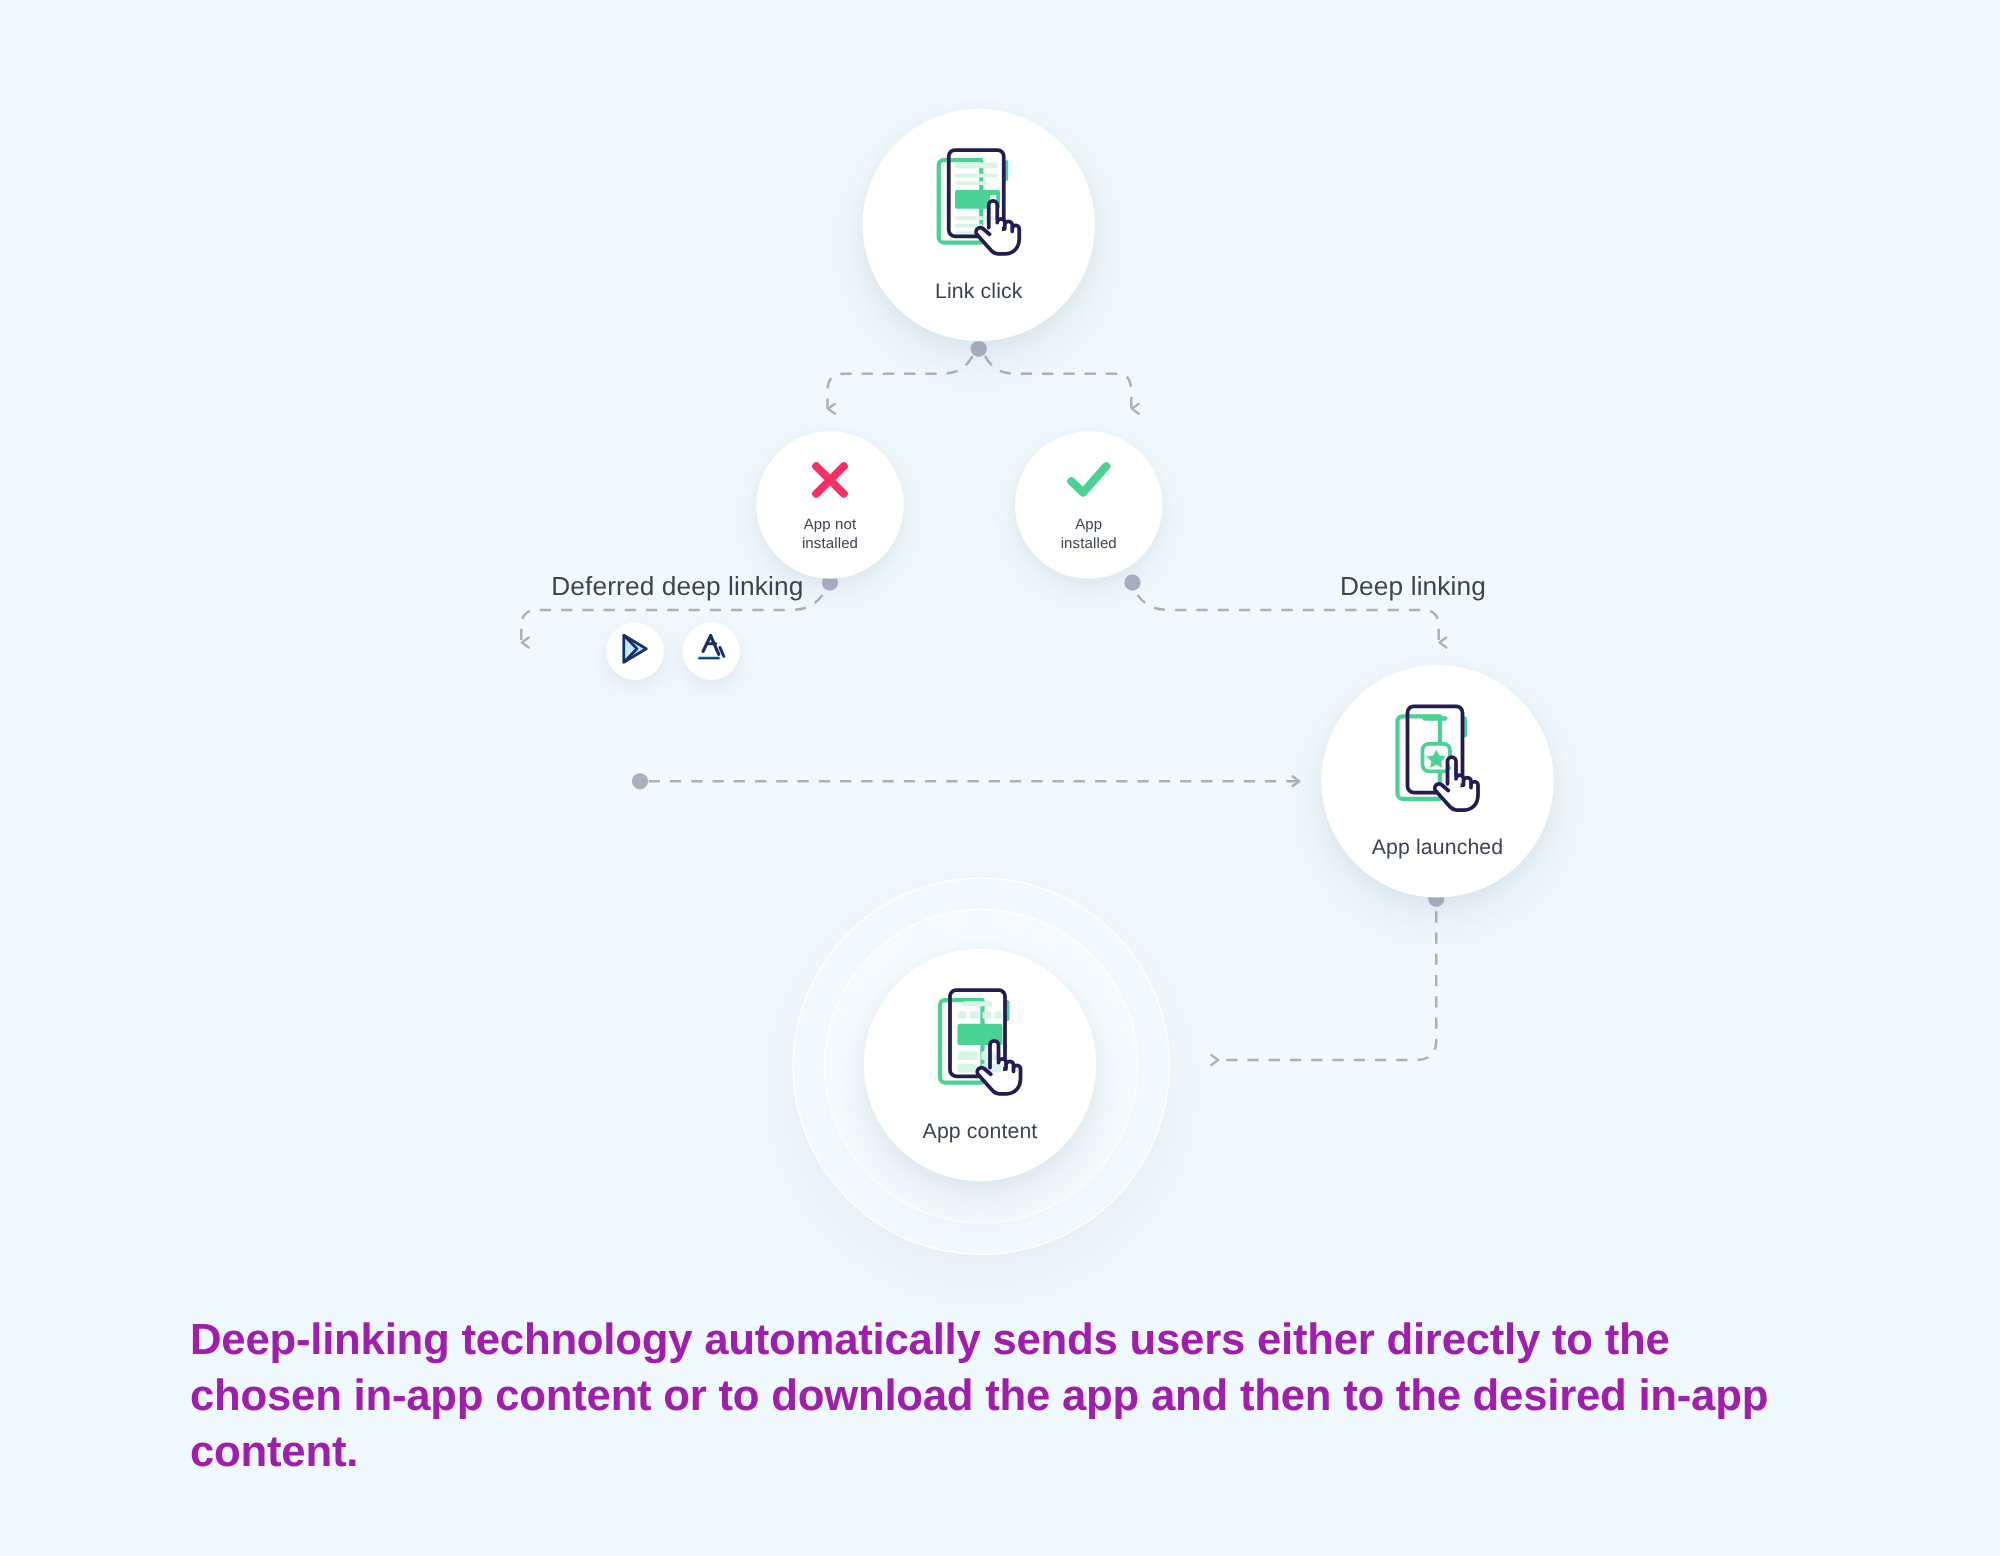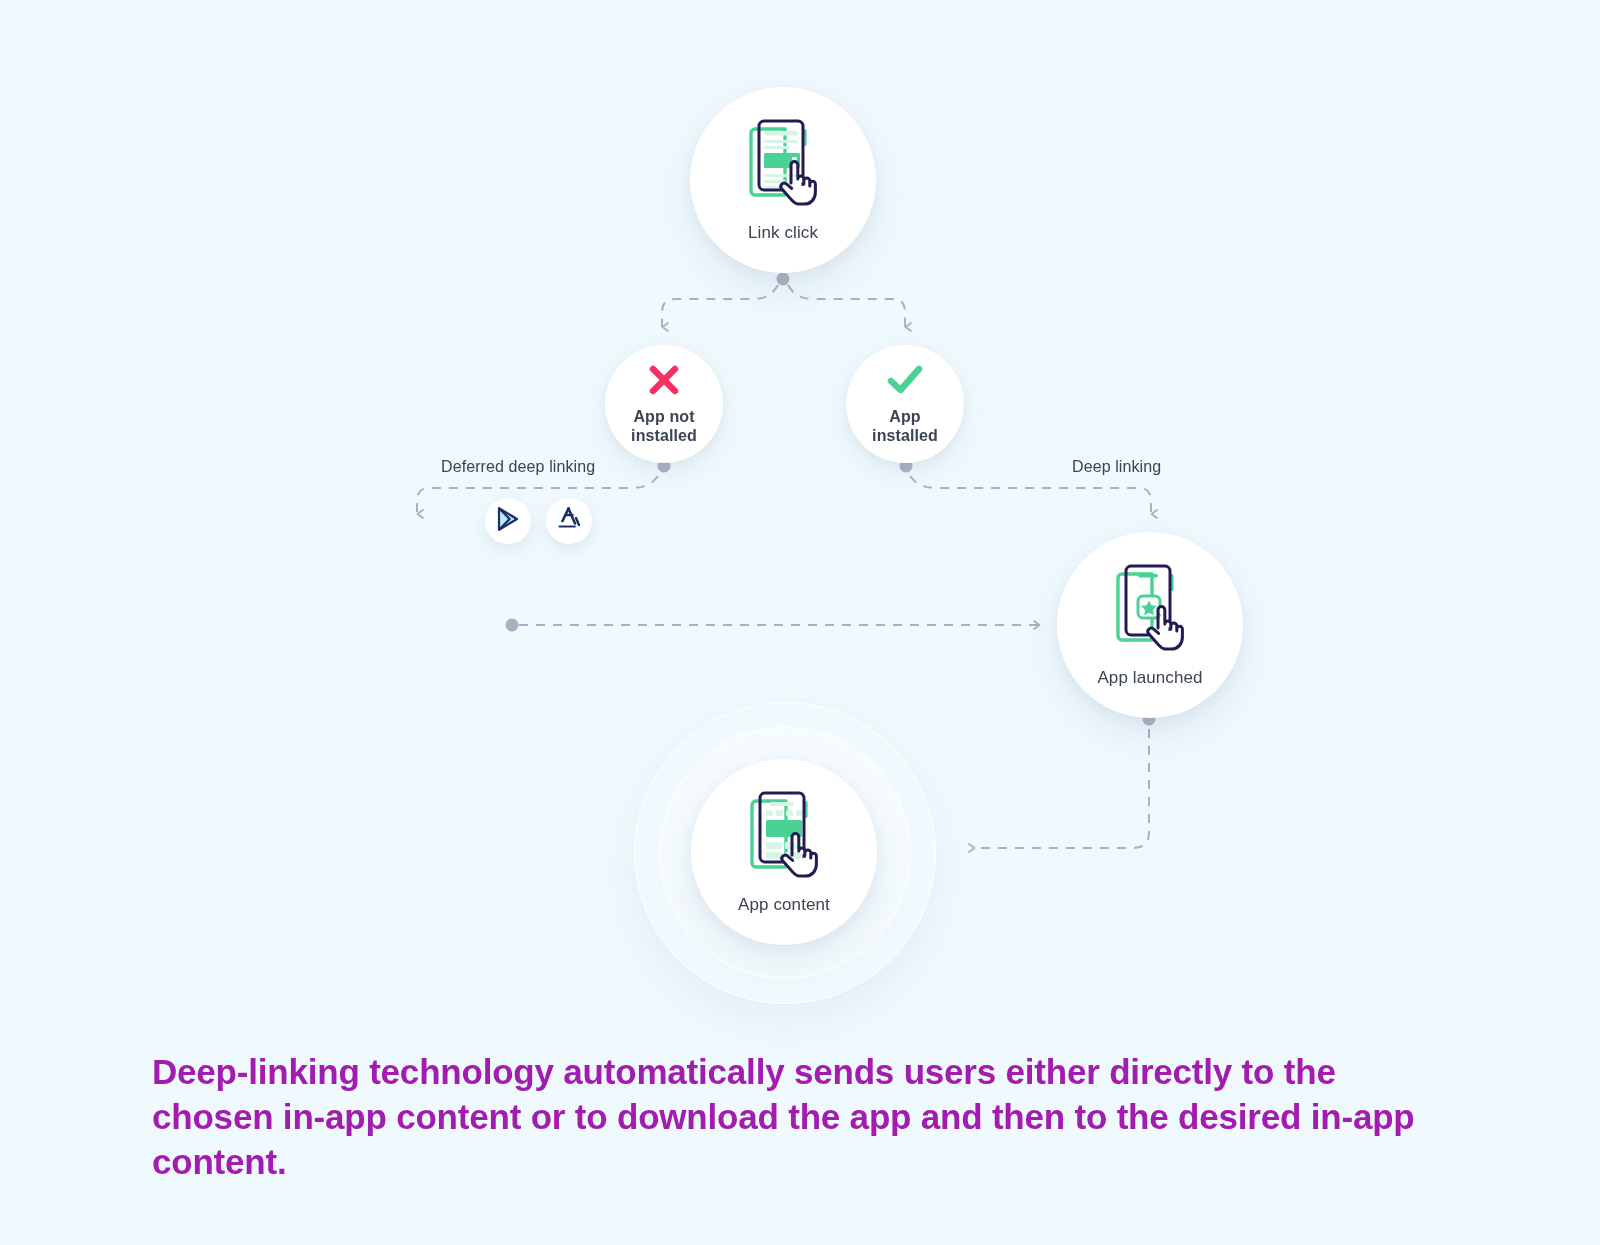--- a/index.html
+++ b/index.html
@@ -54,40 +54,39 @@
                 0 3px 8px rgba(120, 150, 175, 0.07);
   }
   .node-label {
     font-size: 17px;
     color: #3b4452;
     text-align: center;
     line-height: 1.22;
     letter-spacing: 0.1px;
   }
   .node-label-small {
-    font-size: 16px;
+    font-size: 12px;
     color: #3b4452;
     text-align: left;
     line-height: 1.2;
     letter-spacing: 0.1px;
-    font-weight: bold;
   }
   .node-icon {
     display: block;
     margin-bottom: 10px;
   }
   .node-icon-small {
     display: block;
     margin-bottom: 6px;
   }
 
   
   #node-link-click   { left: 690px;  top: 87px; }
   #node-app-not      { left: 605px;  top: 345px; }
-  #node-app-inst-chk { left: 846px;  top: 345px; }
+  #node-app-inst-chk { left: 812px;  top: 345px; }
   #node-app-installed{ left: 325px;  top: 532px; }
   #node-app-launched { left: 1057px; top: 532px; }
   #node-app-content  { left: 691px;  top: 759px; }
 
   
   .ring {
     position: absolute;
     border-radius: 50%;
     pointer-events: none;
   }
@@ -119,21 +118,21 @@
     align-items: center;
     justify-content: center;
     box-shadow: 0 6px 16px rgba(120, 150, 175, 0.16);
   }
   #badge-play      { left: 485px; top: 498px; }
   #badge-appstore  { left: 546px; top: 498px; }
 
   
   .edge-label {
     position: absolute;
-    font-size: 16px;
+    font-size: 21px;
     color: #3b4452;
     white-space: nowrap;
     letter-spacing: 0.1px;
   }
   #label-deferred { left: 441px;  top: 458px; }
   #label-deep     { left: 1072px; top: 458px; }
 
   
   #caption {
     position: absolute;

